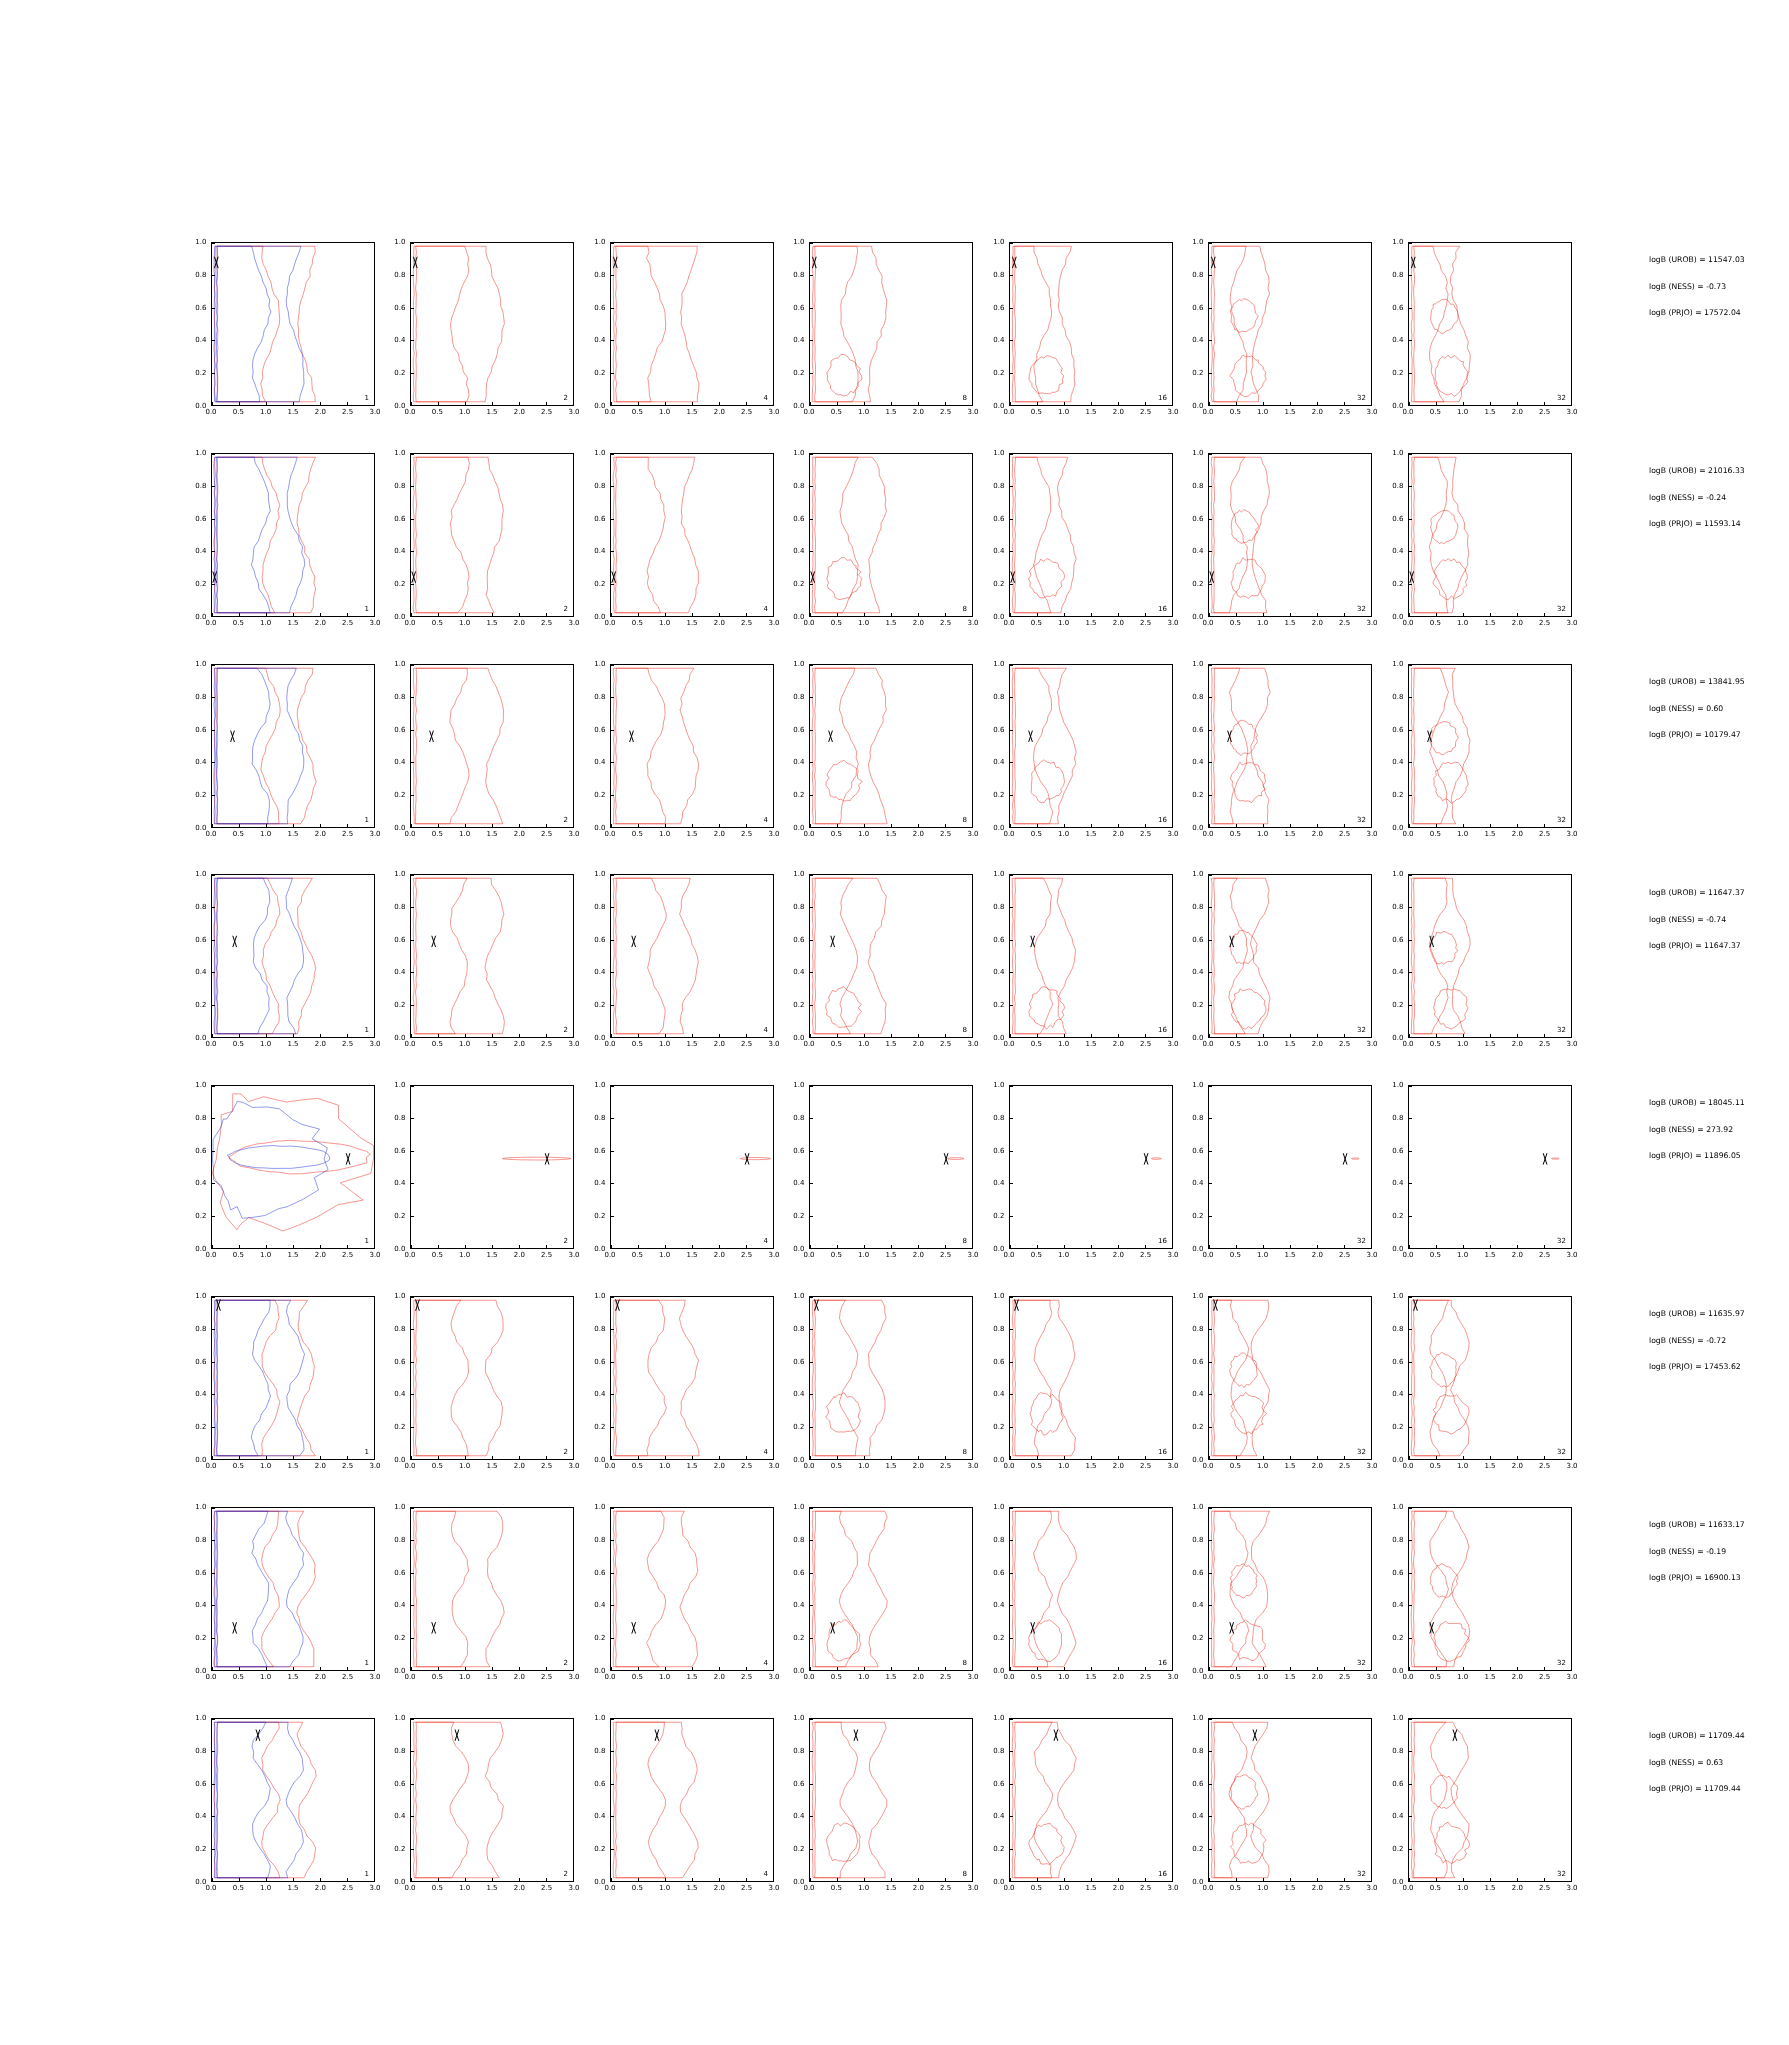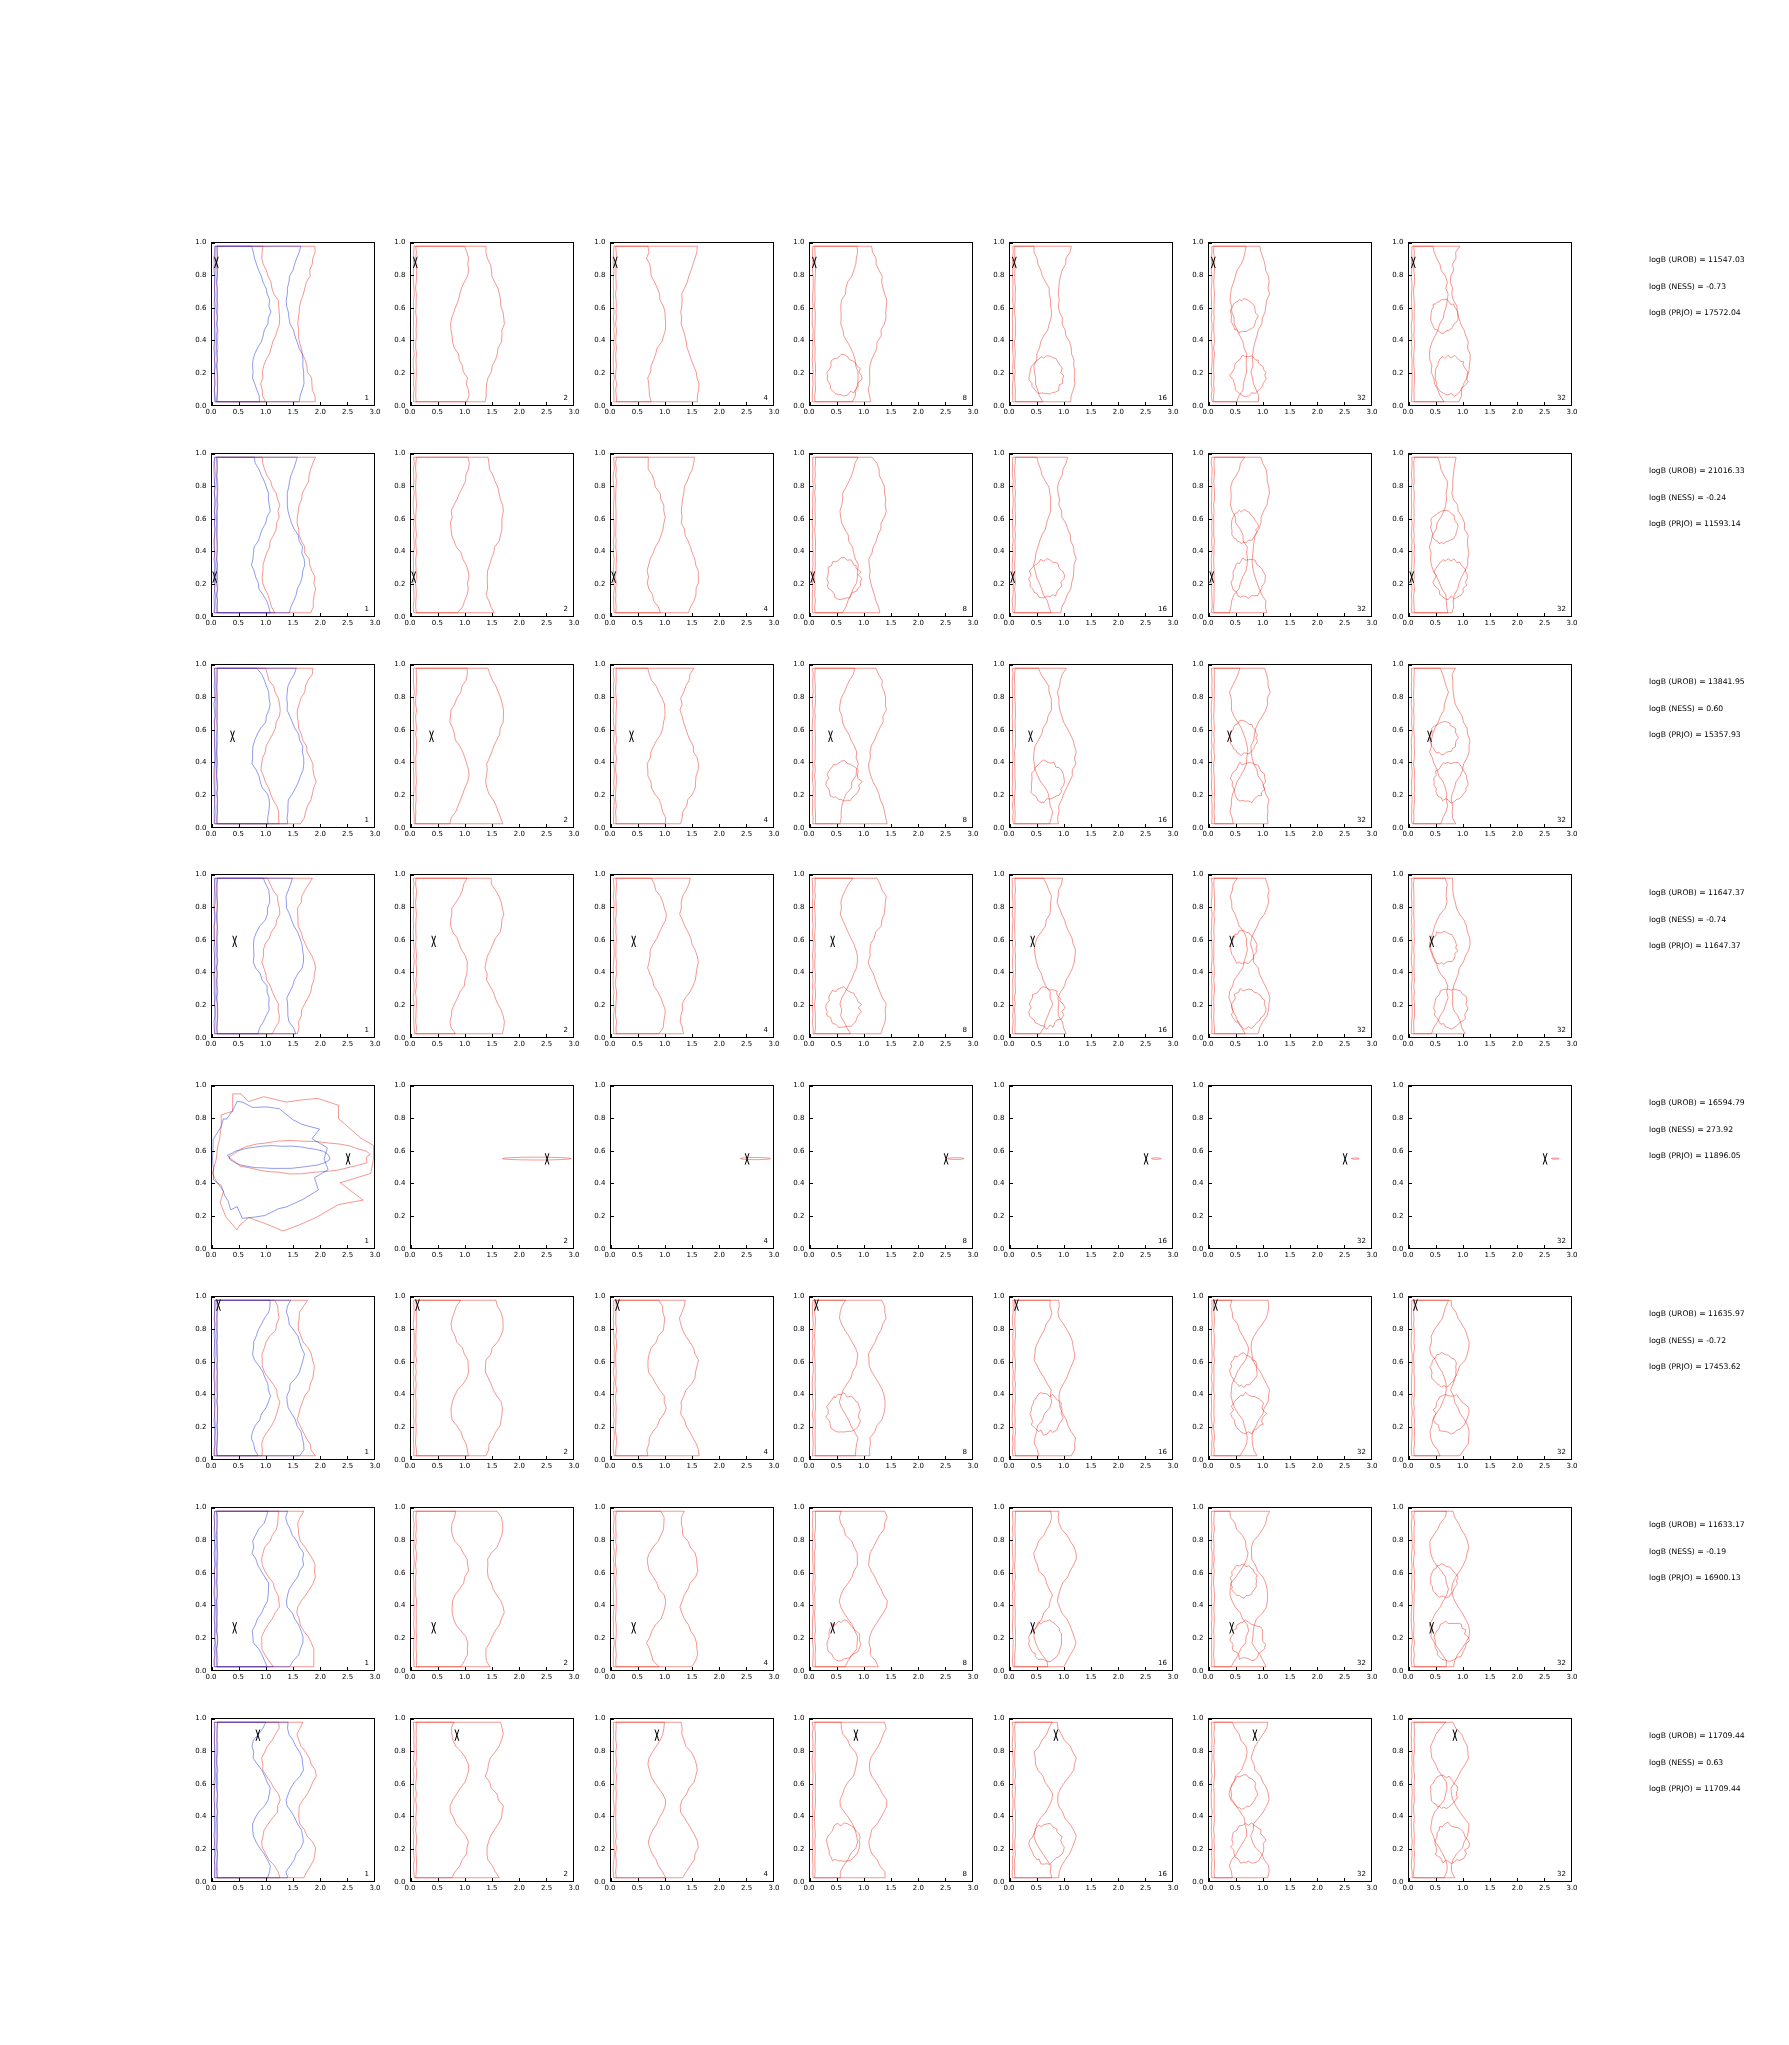--- a/index.html
+++ b/index.html
@@ -999,21 +999,21 @@
           <span style="top: 80%;">0.2</span>
           <span style="top: 60%;">0.4</span>
           <span style="top: 40%;">0.6</span>
           <span style="top: 20%;">0.8</span>
           <span style="top: 0%;">1.0</span>
         </div>
       </div>
       <div class="legend" style="left: 1649px; top: 678px;">
         <div>logB (UROB) = 13841.95</div>
         <div>logB (NESS) = 0.60</div>
-        <div>logB (PRJO) = 15357.93</div>
+        <div>logB (PRJO) = 10179.47</div>
       </div>
       <div class="cell" style="left: 211px; top: 874px;">
         <div class="axes">
           <svg viewBox="0 0 300 100" preserveAspectRatio="none">
             <path d="M158.17 98.00 L161.06 94.31 L160.43 90.62 L165.28 86.92 L165.94 83.23 L171.83 79.54 L177.66 75.85 L182.90 72.15 L184.65 68.46 L188.80 64.77 L189.57 61.08 L192.24 57.38 L189.38 53.69 L185.19 50.00 L178.32 46.31 L172.91 42.62 L167.96 38.92 L165.07 35.23 L159.44 31.54 L159.32 27.85 L158.70 24.15 L158.39 20.46 L165.52 16.77 L166.27 13.08 L172.06 9.38 L179.06 5.69 L186.00 2.00 L6.39 2.00 L4.46 5.69 L5.24 9.38 L6.38 13.08 L6.13 16.77 L4.46 20.46 L5.47 24.15 L5.19 27.85 L4.68 31.54 L4.50 35.23 L4.46 38.92 L4.73 42.62 L6.31 46.31 L4.78 50.00 L5.44 53.69 L5.72 57.38 L4.99 61.08 L5.65 64.77 L5.58 68.46 L5.92 72.15 L6.18 75.85 L4.70 79.54 L6.39 83.23 L5.88 86.92 L5.94 90.62 L5.25 94.31 L5.57 98.00 Z" fill="none" stroke="#e8190c" stroke-width="0.45" vector-effect="non-scaling-stroke"></path>
             <path d="M111.62 98.00 L117.38 94.31 L124.04 90.62 L124.66 86.92 L122.35 83.23 L123.09 79.54 L116.83 75.85 L111.92 72.15 L107.81 68.46 L101.07 64.77 L99.76 61.08 L96.06 57.38 L92.36 53.69 L95.60 50.00 L95.03 46.31 L98.34 42.62 L106.14 38.92 L109.83 35.23 L117.79 31.54 L119.95 27.85 L125.61 24.15 L124.70 20.46 L122.21 16.77 L121.00 13.08 L112.88 9.38 L108.04 5.69 L102.65 2.00 L10.59 2.00 L9.94 5.69 L8.97 9.38 L9.13 13.08 L9.77 16.77 L9.30 20.46 L9.60 24.15 L9.82 27.85 L9.46 31.54 L10.86 35.23 L8.92 38.92 L10.28 42.62 L9.71 46.31 L9.91 50.00 L10.60 53.69 L9.01 57.38 L9.61 61.08 L9.25 64.77 L9.58 68.46 L10.86 72.15 L9.05 75.85 L10.26 79.54 L10.50 83.23 L10.86 86.92 L9.87 90.62 L9.36 94.31 L9.49 98.00 Z" fill="none" stroke="#e8190c" stroke-width="0.45" vector-effect="non-scaling-stroke"></path>
             <path d="M155.33 98.00 L151.04 94.31 L142.70 90.62 L140.48 86.92 L140.34 83.23 L140.05 79.54 L138.61 75.85 L144.01 72.15 L149.39 68.46 L152.54 64.77 L158.73 61.08 L166.95 57.38 L169.44 53.69 L169.51 50.00 L167.76 46.31 L166.54 42.62 L162.70 38.92 L158.66 35.23 L151.85 31.54 L147.32 27.85 L143.81 24.15 L138.12 20.46 L137.73 16.77 L136.97 13.08 L141.36 9.38 L145.43 5.69 L148.89 2.00 L4.12 2.00 L5.17 5.69 L5.21 9.38 L4.06 13.08 L3.88 16.77 L3.69 20.46 L5.05 24.15 L5.26 27.85 L3.76 31.54 L3.92 35.23 L4.13 38.92 L4.28 42.62 L3.51 46.31 L5.34 50.00 L4.08 53.69 L4.66 57.38 L3.70 61.08 L3.98 64.77 L4.18 68.46 L4.06 72.15 L4.82 75.85 L4.93 79.54 L5.25 83.23 L5.43 86.92 L3.72 90.62 L4.10 94.31 L4.65 98.00 Z" fill="none" stroke="#0b20d8" stroke-width="0.45" vector-effect="non-scaling-stroke"></path>
             <path d="M85.09 98.00 L88.15 94.31 L95.01 90.62 L100.31 86.92 L105.82 83.23 L105.01 79.54 L105.83 75.85 L101.92 72.15 L102.02 68.46 L92.69 64.77 L89.39 61.08 L80.77 57.38 L76.37 53.69 L77.62 50.00 L77.22 46.31 L76.81 42.62 L78.13 38.92 L82.47 35.23 L88.48 31.54 L98.42 27.85 L102.69 24.15 L102.71 20.46 L107.12 16.77 L106.33 13.08 L105.28 9.38 L99.58 5.69 L94.89 2.00 L9.55 2.00 L8.30 5.69 L9.35 9.38 L8.89 13.08 L9.90 16.77 L9.97 20.46 L8.39 24.15 L8.60 27.85 L9.97 31.54 L8.89 35.23 L9.25 38.92 L8.19 42.62 L9.22 46.31 L8.67 50.00 L9.45 53.69 L8.20 57.38 L9.69 61.08 L8.61 64.77 L8.69 68.46 L9.15 72.15 L8.48 75.85 L9.50 79.54 L9.89 83.23 L9.90 86.92 L9.48 90.62 L8.73 94.31 L9.70 98.00 Z" fill="none" stroke="#0b20d8" stroke-width="0.45" vector-effect="non-scaling-stroke"></path>
           </svg>
           <svg viewBox="0 0 300 100" preserveAspectRatio="none">
@@ -1641,21 +1641,21 @@
         <div class="ticklabels-y">
           <span style="top: 100%;">0.0</span>
           <span style="top: 80%;">0.2</span>
           <span style="top: 60%;">0.4</span>
           <span style="top: 40%;">0.6</span>
           <span style="top: 20%;">0.8</span>
           <span style="top: 0%;">1.0</span>
         </div>
       </div>
       <div class="legend" style="left: 1649px; top: 1099px;">
-        <div>logB (UROB) = 16594.79</div>
+        <div>logB (UROB) = 18045.11</div>
         <div>logB (NESS) = 273.92</div>
         <div>logB (PRJO) = 11896.05</div>
       </div>
       <div class="cell" style="left: 211px; top: 1296px;">
         <div class="axes">
           <svg viewBox="0 0 300 100" preserveAspectRatio="none">
             <path d="M191.52 98.00 L183.26 94.31 L181.66 90.62 L174.20 86.92 L168.85 83.23 L163.35 79.54 L157.84 75.85 L160.80 72.15 L163.48 68.46 L167.61 64.77 L171.61 61.08 L180.16 57.38 L182.10 53.69 L186.72 50.00 L188.39 46.31 L189.44 42.62 L186.28 38.92 L183.93 35.23 L178.64 31.54 L168.89 27.85 L164.69 24.15 L160.17 20.46 L159.57 16.77 L161.53 13.08 L161.89 9.38 L169.78 5.69 L177.18 2.00 L5.50 2.00 L6.10 5.69 L4.88 9.38 L4.45 13.08 L5.58 16.77 L4.99 20.46 L6.39 24.15 L5.01 27.85 L5.31 31.54 L6.16 35.23 L5.20 38.92 L4.69 42.62 L4.59 46.31 L5.00 50.00 L5.96 53.69 L4.52 57.38 L5.25 61.08 L5.94 64.77 L4.78 68.46 L4.76 72.15 L5.47 75.85 L6.20 79.54 L6.38 83.23 L5.39 86.92 L5.61 90.62 L4.94 94.31 L4.52 98.00 Z" fill="none" stroke="#e8190c" stroke-width="0.45" vector-effect="non-scaling-stroke"></path>
             <path d="M92.83 98.00 L93.10 94.31 L91.96 90.62 L95.35 86.92 L102.42 83.23 L110.08 79.54 L115.96 75.85 L119.72 72.15 L122.68 68.46 L125.79 64.77 L120.84 61.08 L119.93 57.38 L113.19 53.69 L104.74 50.00 L96.97 46.31 L93.07 42.62 L92.96 38.92 L92.63 35.23 L96.81 31.54 L100.14 27.85 L106.72 24.15 L118.04 20.46 L119.34 16.77 L124.19 13.08 L122.52 9.38 L121.75 5.69 L116.28 2.00 L9.70 2.00 L9.58 5.69 L10.61 9.38 L9.19 13.08 L9.22 16.77 L9.82 20.46 L10.52 24.15 L9.64 27.85 L10.09 31.54 L10.51 35.23 L9.66 38.92 L10.24 42.62 L9.99 46.31 L10.13 50.00 L9.11 53.69 L9.81 57.38 L9.86 61.08 L9.54 64.77 L10.78 68.46 L9.71 72.15 L10.34 75.85 L9.75 79.54 L10.49 83.23 L10.36 86.92 L9.55 90.62 L9.05 94.31 L10.44 98.00 Z" fill="none" stroke="#e8190c" stroke-width="0.45" vector-effect="non-scaling-stroke"></path>
             <path d="M162.36 98.00 L170.31 94.31 L169.75 90.62 L167.30 86.92 L164.90 83.23 L157.56 79.54 L154.39 75.85 L147.80 72.15 L141.08 68.46 L139.29 64.77 L138.57 61.08 L143.77 57.38 L144.60 53.69 L155.21 50.00 L162.05 46.31 L165.28 42.62 L168.42 38.92 L171.25 35.23 L166.14 31.54 L162.42 27.85 L159.17 24.15 L151.12 20.46 L142.91 16.77 L141.66 13.08 L137.85 9.38 L139.63 5.69 L145.58 2.00 L5.23 2.00 L4.81 5.69 L4.85 9.38 L4.13 13.08 L5.33 16.77 L4.21 20.46 L3.97 24.15 L5.08 27.85 L4.40 31.54 L3.58 35.23 L4.87 38.92 L4.25 42.62 L3.80 46.31 L3.55 50.00 L4.59 53.69 L5.45 57.38 L3.95 61.08 L4.26 64.77 L5.39 68.46 L4.90 72.15 L4.10 75.85 L4.42 79.54 L5.23 83.23 L4.93 86.92 L5.40 90.62 L3.78 94.31 L3.59 98.00 Z" fill="none" stroke="#0b20d8" stroke-width="0.45" vector-effect="non-scaling-stroke"></path>
             <path d="M85.47 98.00 L79.20 94.31 L77.11 90.62 L72.72 86.92 L75.06 83.23 L79.73 79.54 L88.34 75.85 L91.50 72.15 L99.98 68.46 L104.45 64.77 L108.38 61.08 L104.34 57.38 L103.50 53.69 L98.40 50.00 L94.05 46.31 L87.14 42.62 L78.71 38.92 L75.01 35.23 L76.83 31.54 L77.08 27.85 L81.94 24.15 L85.29 20.46 L91.60 16.77 L97.23 13.08 L105.05 9.38 L107.42 5.69 L107.42 2.00 L8.66 2.00 L9.94 5.69 L8.99 9.38 L8.96 13.08 L9.35 16.77 L8.49 20.46 L9.31 24.15 L8.42 27.85 L8.60 31.54 L8.54 35.23 L9.99 38.92 L8.15 42.62 L9.50 46.31 L8.88 50.00 L9.97 53.69 L9.00 57.38 L9.94 61.08 L8.89 64.77 L9.89 68.46 L10.00 72.15 L9.76 75.85 L9.00 79.54 L9.88 83.23 L9.40 86.92 L9.15 90.62 L8.42 94.31 L8.65 98.00 Z" fill="none" stroke="#0b20d8" stroke-width="0.45" vector-effect="non-scaling-stroke"></path>

